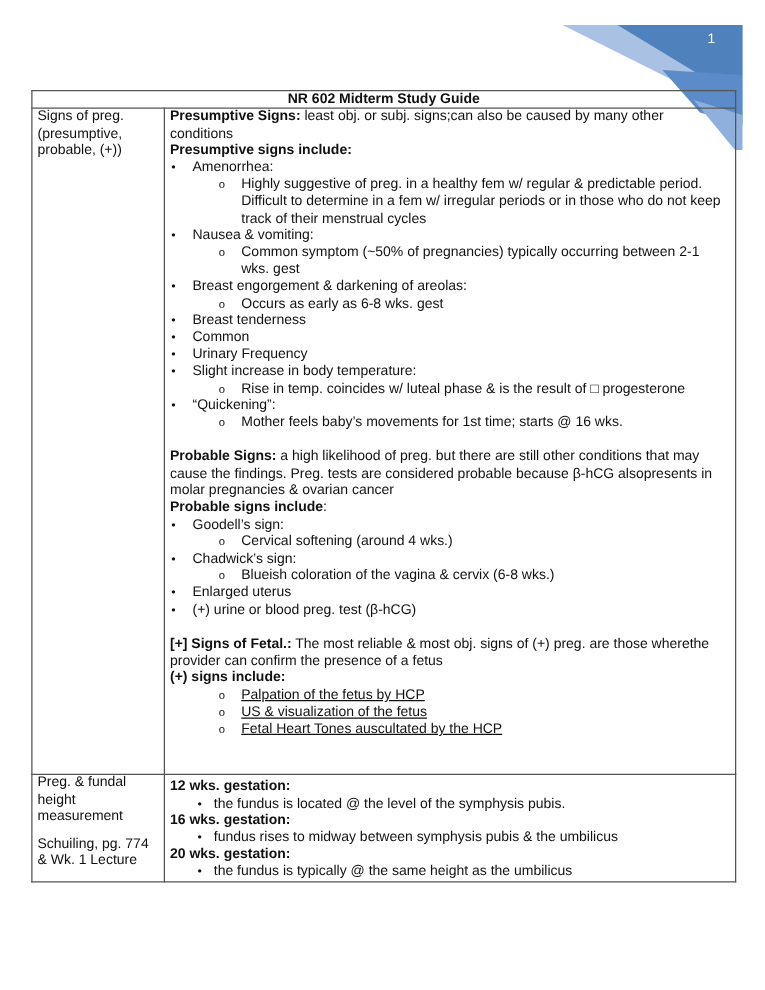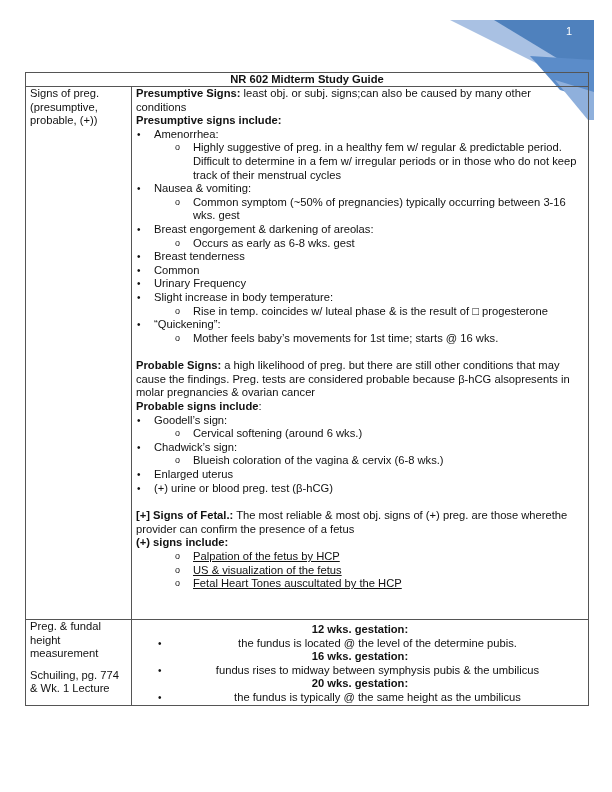--- a/index.html
+++ b/index.html
@@ -51,21 +51,21 @@
       <div>
         <div><span class="b">Presumptive Signs:</span><span> least obj. or subj. signs;can also be caused by many other conditions</span></div>
         <div class="b">Presumptive signs include:</div>
         <ul class="bul">
           <li><span>Amenorrhea:</span>
             <ul class="sub">
                   <li>Highly suggestive of preg. in a healthy fem w/ regular &amp; predictable period. Difficult to determine in a fem w/ irregular periods or in those who do not keep track of their menstrual cycles</li>
                 </ul></li>
           <li><span>Nausea &amp; vomiting:</span>
             <ul class="sub">
-                  <li>Common symptom (~50% of pregnancies) typically occurring between 3-16 wks. gest</li>
+                  <li>Common symptom (~50% of pregnancies) typically occurring between 2-1 wks. gest</li>
                 </ul></li>
           <li><span>Breast engorgement &amp; darkening of areolas:</span>
             <ul class="sub">
                   <li>Occurs as early as 6-8 wks. gest</li>
                 </ul></li>
           <li>Breast tenderness</li>
           <li>Common</li>
           <li>Urinary Frequency</li>
           <li><span>Slight increase in body temperature:</span>
             <ul class="sub">
@@ -77,21 +77,21 @@
                 </ul></li>
         </ul>
       </div>
       <div class="gap"></div>
       <div>
         <div><span class="b">Probable Signs:</span><span> a high likelihood of preg. but there are still other conditions that may cause the findings. Preg. tests are considered probable because β-hCG alsopresents in molar pregnancies &amp; ovarian cancer</span></div>
         <div><span class="b">Probable signs include</span><span>:</span></div>
         <ul class="bul">
           <li><span>Goodell’s sign:</span>
             <ul class="sub">
-                  <li>Cervical softening (around 6 wks.)</li>
+                  <li>Cervical softening (around 4 wks.)</li>
                 </ul></li>
           <li><span>Chadwick’s sign:</span>
             <ul class="sub">
                   <li>Blueish coloration of the vagina &amp; cervix (6-8 wks.)</li>
                 </ul></li>
           <li>Enlarged uterus</li>
           <li>(+) urine or blood preg. test (β-hCG)</li>
         </ul>
       </div>
       <div class="gap"></div>
@@ -105,23 +105,23 @@
         </ul>
       </div>
     </td>
   </tr>
   <tr>
     <td class="left lefttext">
       <p>Preg. &amp; fundal height measurement</p>
       <p style="height:8px;"></p>
       <p>Schuiling, pg. 774 &amp; Wk. 1 Lecture</p>
     </td>
-    <td class="right" style="padding-top:3px;text-align:center;">
+    <td class="right" style="padding-top:3px;">
       <div class="b">12 wks. gestation:</div>
-      <div class="fund-item">the fundus is located @ the level of the determine pubis.</div>
+      <div class="fund-item">the fundus is located @ the level of the symphysis pubis.</div>
       <div class="b">16 wks. gestation:</div>
       <div class="fund-item">fundus rises to midway between symphysis pubis &amp; the umbilicus</div>
       <div class="b">20 wks. gestation:</div>
       <div class="fund-item">the fundus is typically @ the same height as the umbilicus</div>
     </td>
   </tr>
 </tbody>
   </table>
 
 </body></html>

